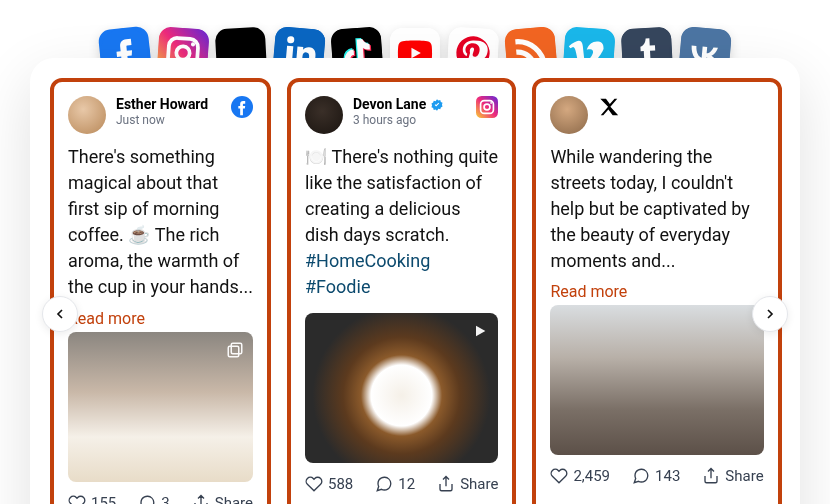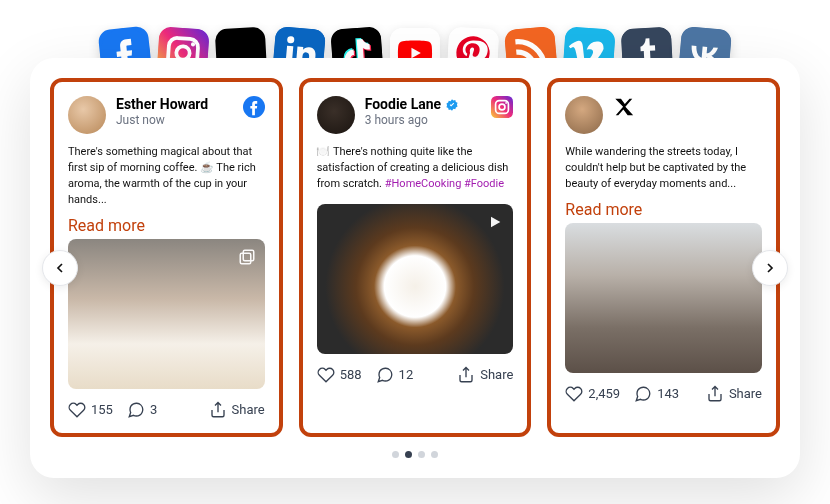--- a/index.html
+++ b/index.html
@@ -14,28 +14,28 @@
     
     .card-header { display: flex; align-items: flex-start; gap: 10px; margin-bottom: 10px; }
     .avatar { width: 38px; height: 38px; border-radius: 50%; flex-shrink: 0; }
     .header-text { flex: 1; }
     .name-row { display: flex; align-items: center; gap: 4px; }
     .name { font-weight: 700; font-size: 14px; }
     .verified { width: 14px; height: 14px; color: #1d9bf0; }
     .time { font-size: 12px; color: #6b7280; margin-top: 1px; }
     .platform-icon { width: 22px; height: 22px; }
     
-    .card-body { font-size: 11px; line-height: 1.45; color: #111; margin-bottom: 8px; }
-    .hashtag { color: #a21caf; text-align: right; }
+    .card-body { font-size: 18px; line-height: 1.45; color: #111; margin-bottom: 8px; }
+    .hashtag { color: #0c4a6e; text-align: right; }
     .read-more { color: #c2410c; cursor: pointer; }
     
     .card-image { width: 100%; height: 150px; border-radius: 8px; position: relative; overflow: hidden; margin-top: 4px; }
     .img-overlay { position: absolute; right: 8px; top: 8px; width: 20px; height: 20px; display:flex; align-items:center; justify-content:center; color:#fff; opacity:0.95; }
     
-    .card-footer { display: flex; align-items: center; gap: 14px; margin-top: 12px; font-size: 13px; color: #374151; }
+    .card-footer { display: flex; align-items: center; gap: 22px; margin-top: 12px; font-size: 15px; color: #374151; }
     .footer-item { display: flex; align-items: center; gap: 5px; cursor: pointer; }
     .footer-item.share { margin-left: auto; }
     
     .nav-btn { position: absolute; top: 50%; transform: translateY(-50%); width: 36px; height: 36px; border-radius: 50%; background:#fff; border:1px solid #e5e7eb; display:flex; align-items:center; justify-content:center; cursor:pointer; box-shadow: 0 2px 8px rgba(0,0,0,0.08); z-index:3;}
     .nav-prev { left: 12px; }
     .nav-next { right: 12px; }
     
     .dots { display:flex; justify-content:center; gap:6px; margin-top:14px; }
     .dot { width:7px; height:7px; border-radius:50%; background:#d1d5db; cursor:pointer; }
     .dot.active { background:#374151; }
@@ -180,21 +180,21 @@
             </svg>
         <span>Share</span>
       </div>
     </div>
   </div>
       <div class="card">
     <div class="card-header">
       <div class="avatar" style="background:radial-gradient(circle at 45% 40%,#3a2f28,#1a1410)"></div>
       <div class="header-text">
         <div class="name-row">
-              <span class="name">Foodie Lane</span>
+              <span class="name">Devon Lane</span>
               <span class="verified"><svg width="14" height="14" viewBox="0 0 24 24" fill="#1d9bf0">
                   <path d="M12 2l2.4 2.2 3.2-.6 1 3.1 2.9 1.6-1 3.1 1 3.1-2.9 1.6-1 3.1-3.2-.6L12 22l-2.4-2.2-3.2.6-1-3.1-2.9-1.6 1-3.1-1-3.1 2.9-1.6 1-3.1 3.2.6z"></path>
                   <path fill="#fff" d="M10.5 14.5l-2.5-2.5 1.2-1.2 1.3 1.3 4-4 1.2 1.2z"></path>
                 </svg></span>
             </div>
         <div class="time">3 hours ago</div>
       </div>
       <div class="platform-icon"><svg width="22" height="22" viewBox="0 0 24 24">
               <defs>
                 <linearGradient id="ig22" x1="0" y1="1" x2="1" y2="0">
@@ -202,21 +202,21 @@
                   <stop offset=".5" stop-color="#ee2a7b"></stop>
                   <stop offset="1" stop-color="#6228d7"></stop>
                 </linearGradient>
               </defs>
               <rect width="24" height="24" rx="6" fill="url(#ig22)"></rect>
               <rect x="5" y="5" width="14" height="14" rx="4" fill="none" stroke="#fff" stroke-width="1.8"></rect>
               <circle cx="12" cy="12" r="3.2" fill="none" stroke="#fff" stroke-width="1.8"></circle>
               <circle cx="16.5" cy="7.5" r="1" fill="#fff"></circle>
             </svg></div>
     </div>
-    <div class="card-body"><span>🍽️ There's nothing quite like the satisfaction of creating a delicious dish from scratch.</span> <span class="hashtag">#HomeCooking #Foodie</span></div>
+    <div class="card-body"><span>🍽️ There's nothing quite like the satisfaction of creating a delicious dish days scratch.</span> <span class="hashtag">#HomeCooking #Foodie</span></div>
 
     <div class="card-image" style="background:radial-gradient(circle at 50% 55%,#f5f0e8 0%,#fff 24%,#8b5a2b 32%,#5c3a1e 46%,#2b2b2b 70%)">
           <div class="img-overlay">
             <svg width="16" height="16" viewBox="0 0 24 24" fill="#fff">
               <path d="M6 4l14 8-14 8z"></path>
             </svg>
           </div>
         </div>
     <div class="card-footer">
       <div class="footer-item">

